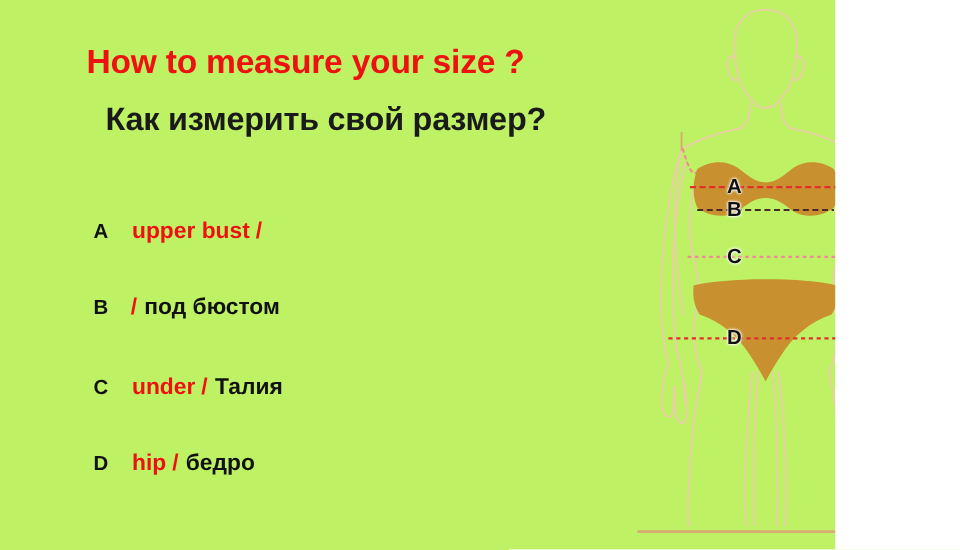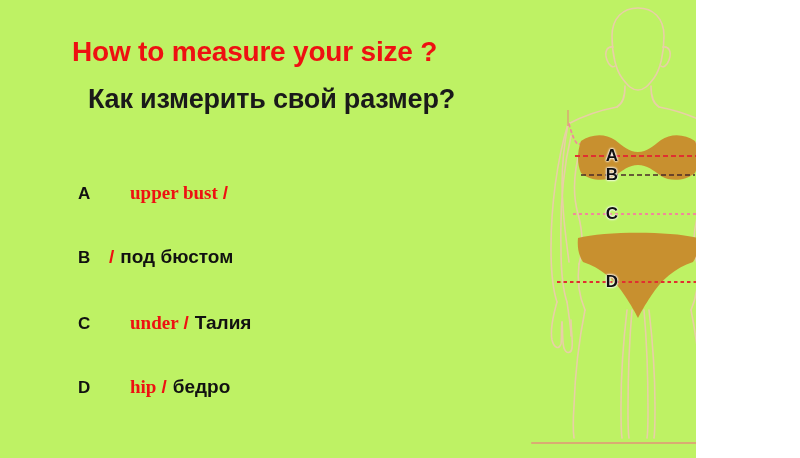--- a/index.html
+++ b/index.html
@@ -63,22 +63,21 @@
     font-size: 17px;
     font-weight: bold;
     color: #111111;
     width: 26px;
     display: inline-block;
   }
   .measure-row .row-en {
     font-size: 19px;
     font-weight: bold;
     color: #ee1111;
-    margin-left: 26px;
-    font-family: Liberation Serif, serif;
+    margin-left: 6px;
   }
   .measure-row .row-sep {
     font-size: 19px;
     font-weight: bold;
     color: #ee1111;
     margin-left: 5px;
   }
   .measure-row .row-ru {
     font-size: 19px;
     font-weight: bold;

